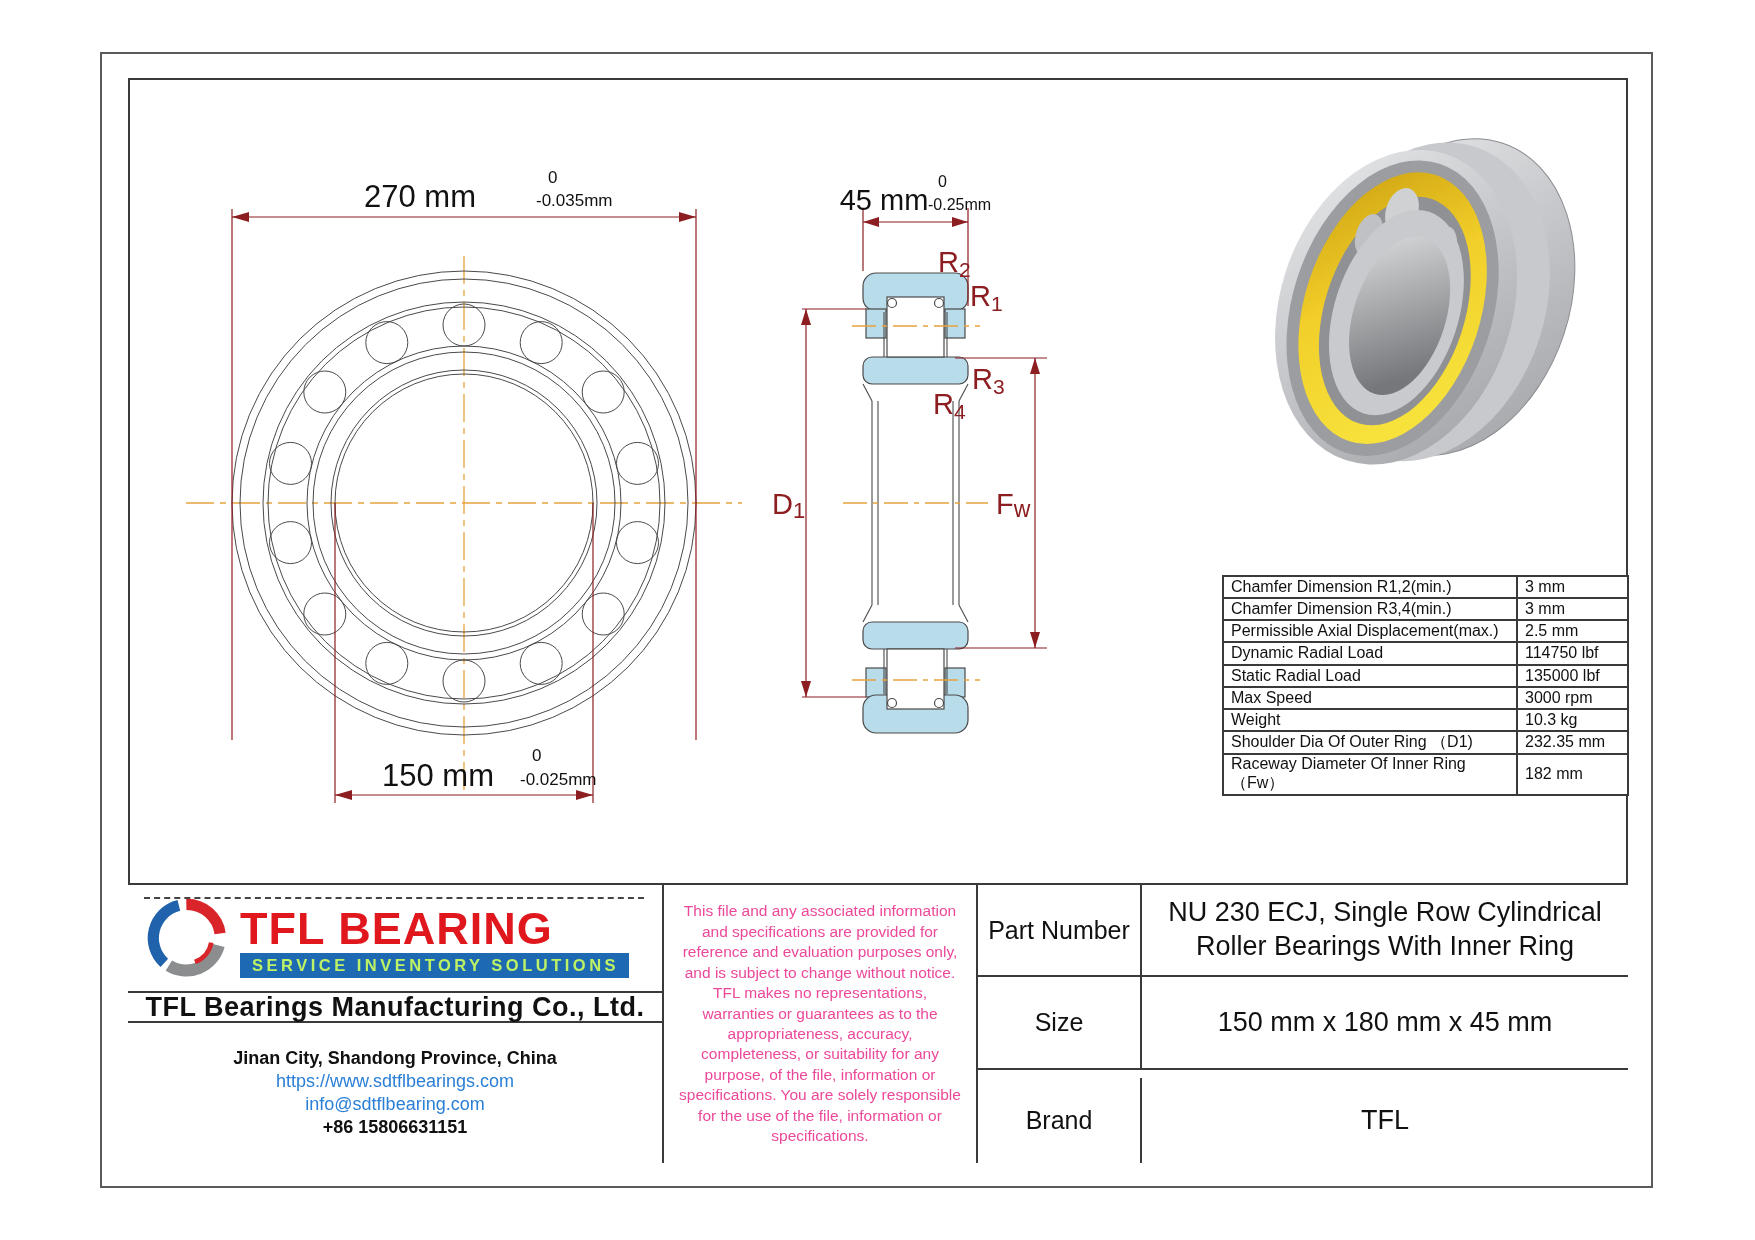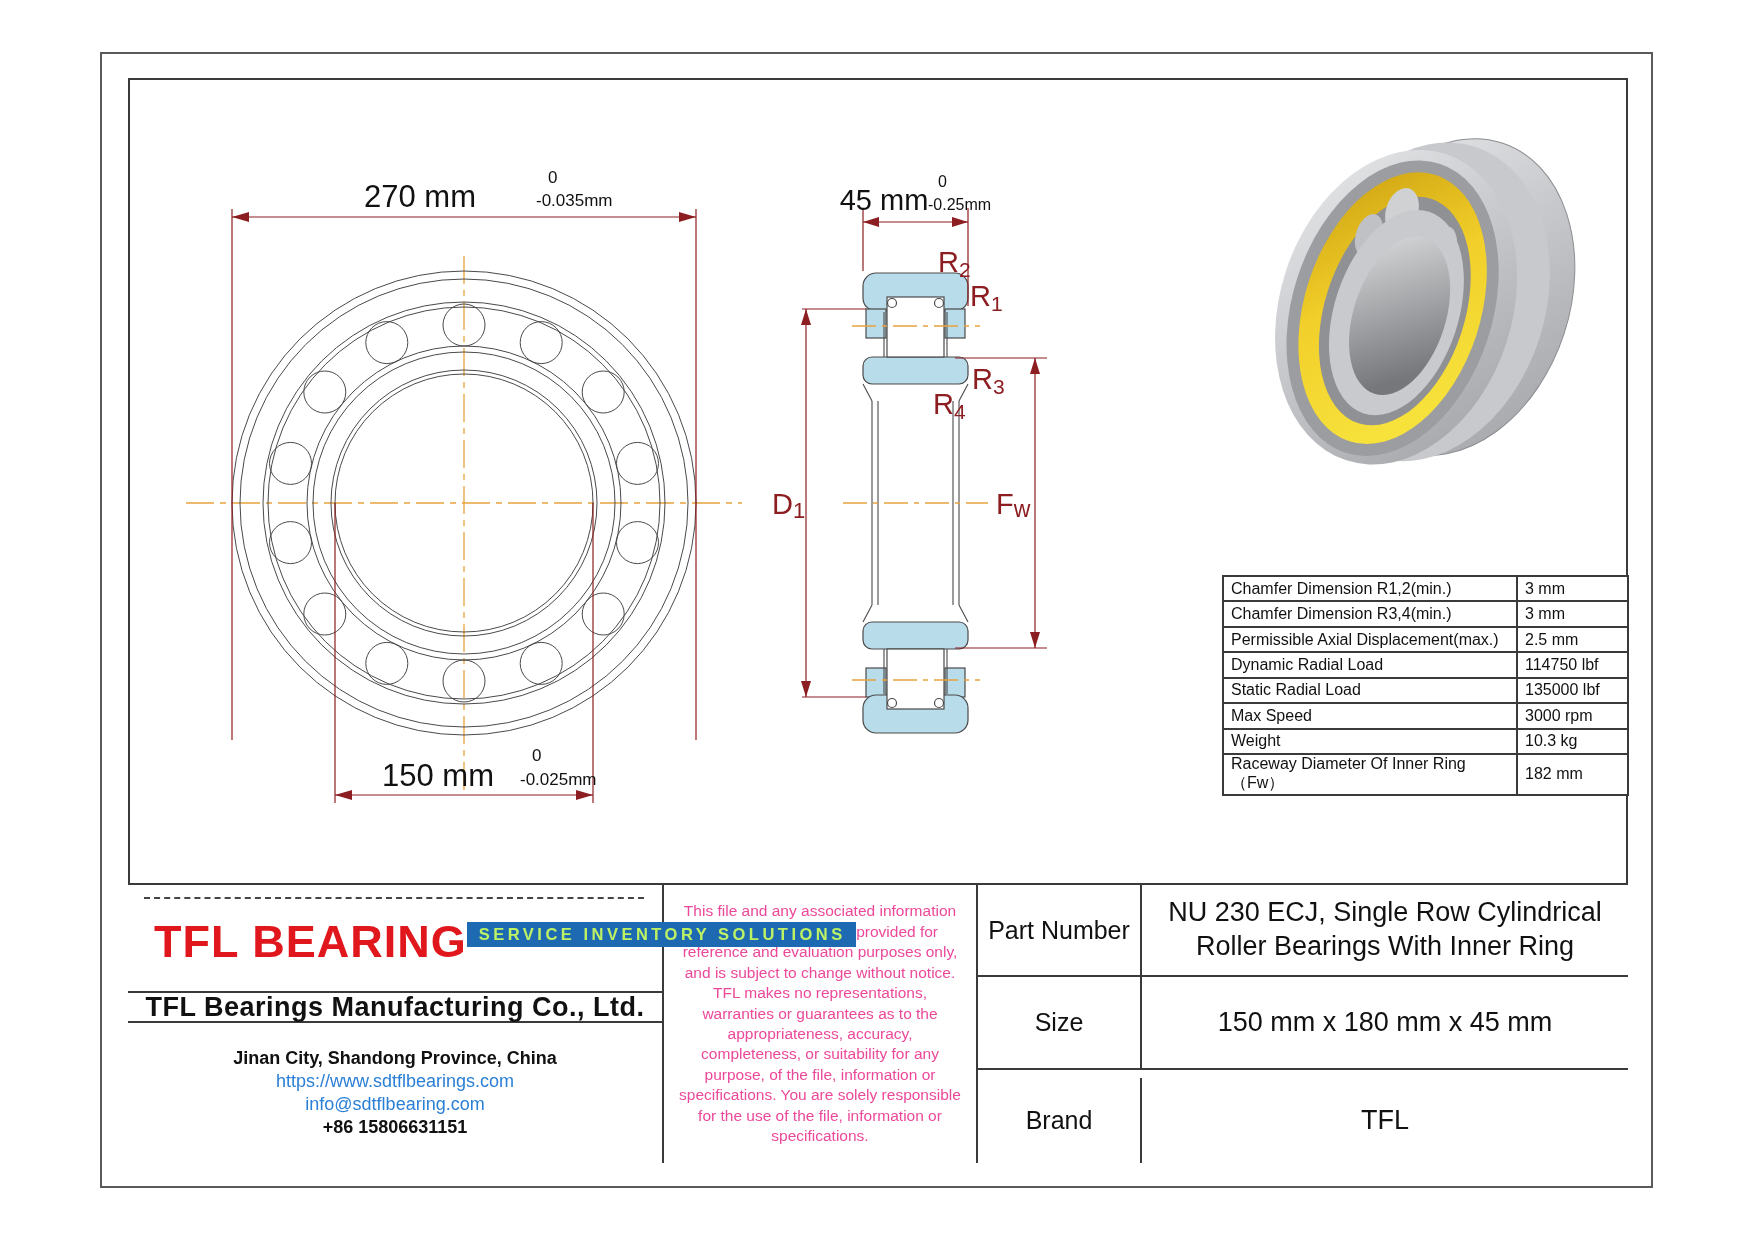--- a/index.html
+++ b/index.html
@@ -25,21 +25,21 @@
   .titleblock{position:absolute;left:128px;top:883px;width:1500px;height:280px;
               box-sizing:border-box;border-top:2px solid #3a3a3a;display:flex;background:#fff;}
   .tb-col{box-sizing:border-box;border-right:2px solid #3a3a3a;display:flex;flex-direction:column;}
   .tb-col1{width:536px;}
   .tb-col2{width:314px;justify-content:center;padding:0 12px;}
   .tb-col34{flex:1;border-right:none;display:grid;grid-template-columns:164px 1fr;
             grid-template-rows:92px 93px 1fr;}
   .logo-cell{height:108px;border-bottom:2px solid #3a3a3a;box-sizing:border-box;
              position:relative;display:flex;align-items:center;padding-left:16px;}
   .logo-dash{position:absolute;top:12px;left:16px;right:18px;border-top:2px dashed #444;}
-  .logo-text{margin-left:10px;display:flex;flex-direction:row;margin-top:8px;}
+  .logo-text{margin-left:10px;display:flex;flex-direction:column;margin-top:8px;}
   .logo-brand{color:#e0181e;font-weight:bold;font-size:45px;line-height:44px;letter-spacing:1px;white-space:nowrap;}
   .logo-tagline{background:#1d6ab3;color:#bef264;font-weight:bold;font-size:16.5px;
                 letter-spacing:3.5px;padding:3px 10px 3px 12px;margin-top:2px;
                 white-space:nowrap;align-self:flex-start;}
   .company-cell{height:30px;border-bottom:2px solid #3a3a3a;box-sizing:border-box;
                 display:flex;align-items:center;justify-content:center;
                 font-size:27px;font-weight:bold;letter-spacing:.5px;}
   .contact-cell{flex:1;display:flex;flex-direction:column;align-items:center;justify-content:center;
                 font-size:18px;line-height:23px;}
   .contact-address{font-weight:bold;}
@@ -255,20 +255,24 @@
       <div class="spec-label">Static Radial Load</div>
       <div class="spec-value">135000 lbf</div>
     </div>
     <div class="spec-row">
       <div class="spec-label">Max Speed</div>
       <div class="spec-value">3000 rpm</div>
     </div>
     <div class="spec-row">
       <div class="spec-label">Weight</div>
       <div class="spec-value">10.3 kg</div>
+    </div>
+    <div class="spec-row">
+      <div class="spec-label">Shoulder Dia Of Outer Ring （D1)</div>
+      <div class="spec-value">232.35 mm</div>
     </div>
     <div class="spec-row">
       <div class="spec-label">Raceway Diameter Of Inner Ring （Fw）</div>
       <div class="spec-value">182 mm</div>
     </div>
   </div>
 
   <div class="titleblock">
 
     <div class="tb-col tb-col1">

